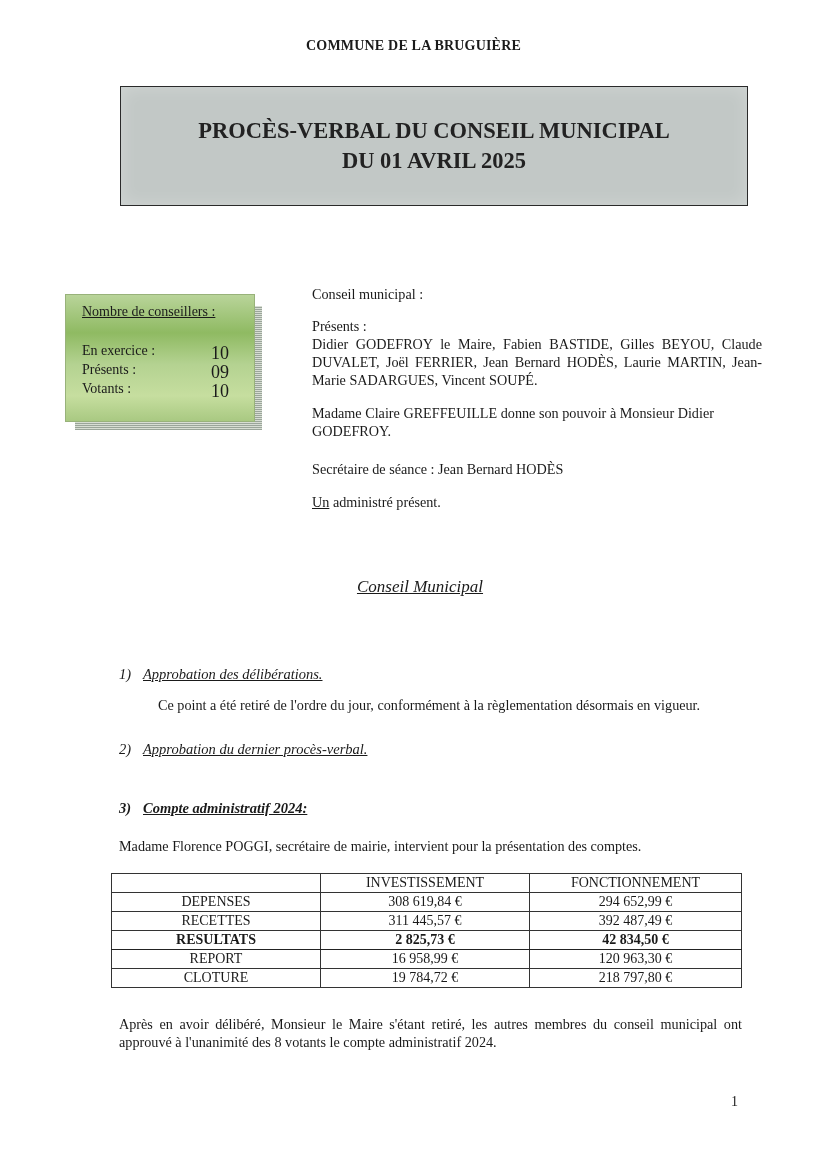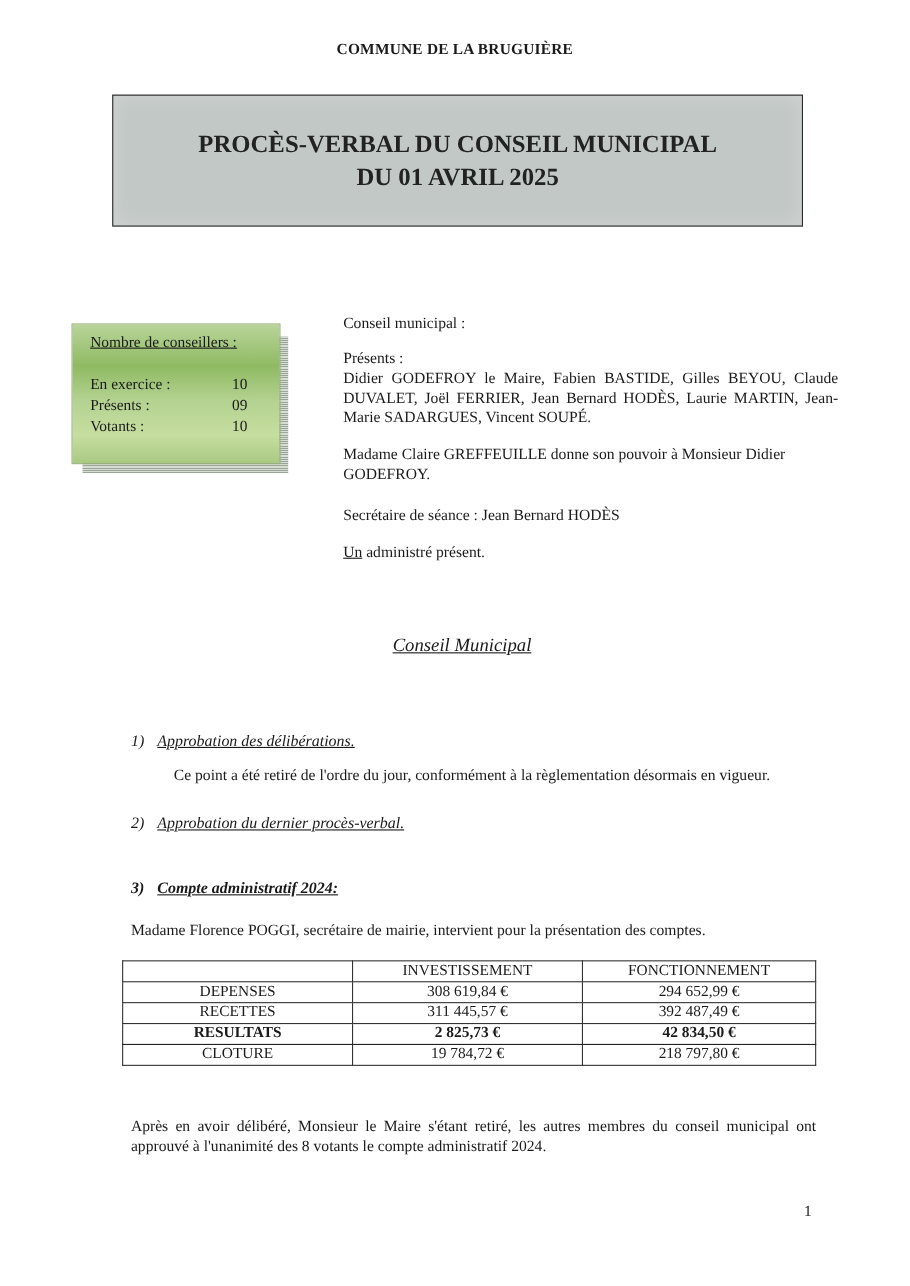--- a/index.html
+++ b/index.html
@@ -7,41 +7,41 @@
     width: 827px; height: 1169px; position: relative; overflow: hidden;
     font-family: "Liberation Serif", "DejaVu Serif", serif; color: #1a1a1a;
   }
   .abs { position: absolute; }
 
   .commune {
     left: 0; width: 827px; top: 38px; text-align: center;
     font-weight: bold; font-size: 14px; letter-spacing: 0.2px;
   }
   .title-box {
-    left: 102px; top: 86px; width: 626px; height: 118px;
+    left: 120px; top: 86px; width: 626px; height: 118px;
     background: #c2c8c6; border: 1.5px solid #2a2a2a;
     box-shadow: inset 0 0 18px rgba(255,255,255,0.25);
     display: flex; flex-direction: column; justify-content: center; align-items: center;
   }
   .title-box div { font-weight: bold; font-size: 22.5px; line-height: 30px; color: #222; }
 
   .green-shadow {
     left: 75px; top: 306px; width: 187px; height: 124px;
     background: repeating-linear-gradient(0deg, #9aa59a 0 1px, #d7ddd3 1px 2px);
   }
   .green-box {
     left: 65px; top: 294px; width: 188px; height: 126px;
     background: linear-gradient(180deg, #b9d49a 0%, #8fba62 30%, #b4d291 55%, #c6de9f 80%, #a9c982 100%);
     border: 1px solid #98b27a;
   }
   .green-box .hdr {
     position: absolute; left: 16px; top: 9px; font-size: 14px; text-decoration: underline;
   }
   .green-box .row { position: absolute; left: 16px; font-size: 14px; }
-  .green-box .val { position: absolute; left: 145px; font-size: 14px; }
+  .green-box .val { position: absolute; left: 145px; font-size: 18px; }
 
   .txt { font-size: 14.2px; line-height: 18px; }
   .right-col { left: 312px; width: 450px; }
 
   .section-title {
     left: 0; width: 840px; top: 577px; text-align: center;
     font-style: italic; font-size: 17px; text-decoration: underline;
   }
   .item-title {
     left: 119px; font-style: italic; font-size: 14.5px; text-decoration: underline;
@@ -123,20 +123,25 @@
     <td class="c0">RECETTES</td>
     <td class="c1">311 445,57 €</td>
     <td class="c2">392 487,49 €</td>
   </tr>
   <tr class="bold">
     <td class="c0">RESULTATS</td>
     <td class="c1">2 825,73 €</td>
     <td class="c2">42 834,50 €</td>
   </tr>
   <tr>
+    <td class="c0">REPORT</td>
+    <td class="c1">16 958,99 €</td>
+    <td class="c2">120 963,30 €</td>
+  </tr>
+  <tr>
     <td class="c0">CLOTURE</td>
     <td class="c1">19 784,72 €</td>
     <td class="c2">218 797,80 €</td>
   </tr>
 </tbody>
   </table>
 
 <div class="abs txt" style="left:119px; top:1015px; width:623px; text-align: justify;">Après en avoir délibéré, Monsieur le Maire s'étant retiré, les autres membres du conseil municipal ont approuvé à l'unanimité des 8 votants le compte administratif 2024.</div>
 
 <div class="abs page-num">1</div>

